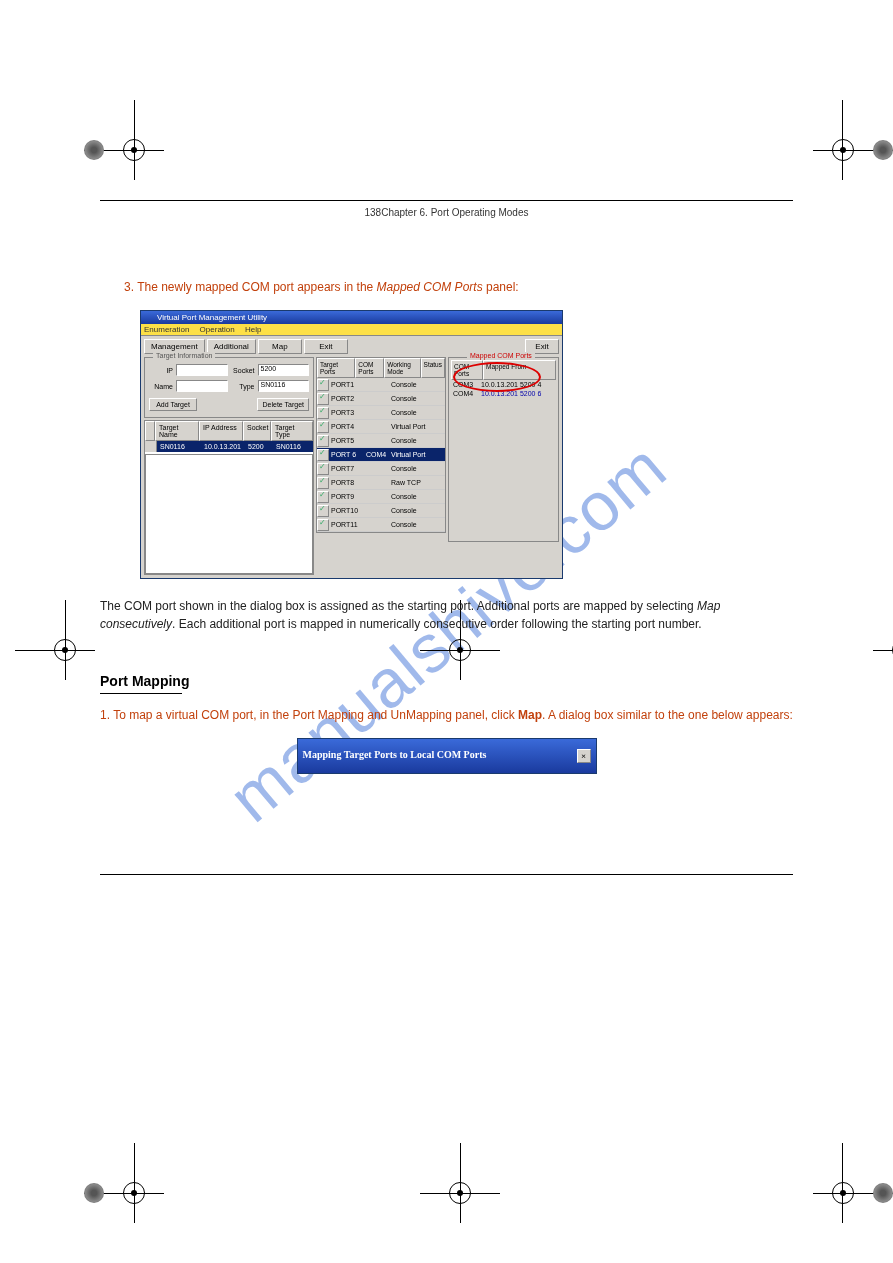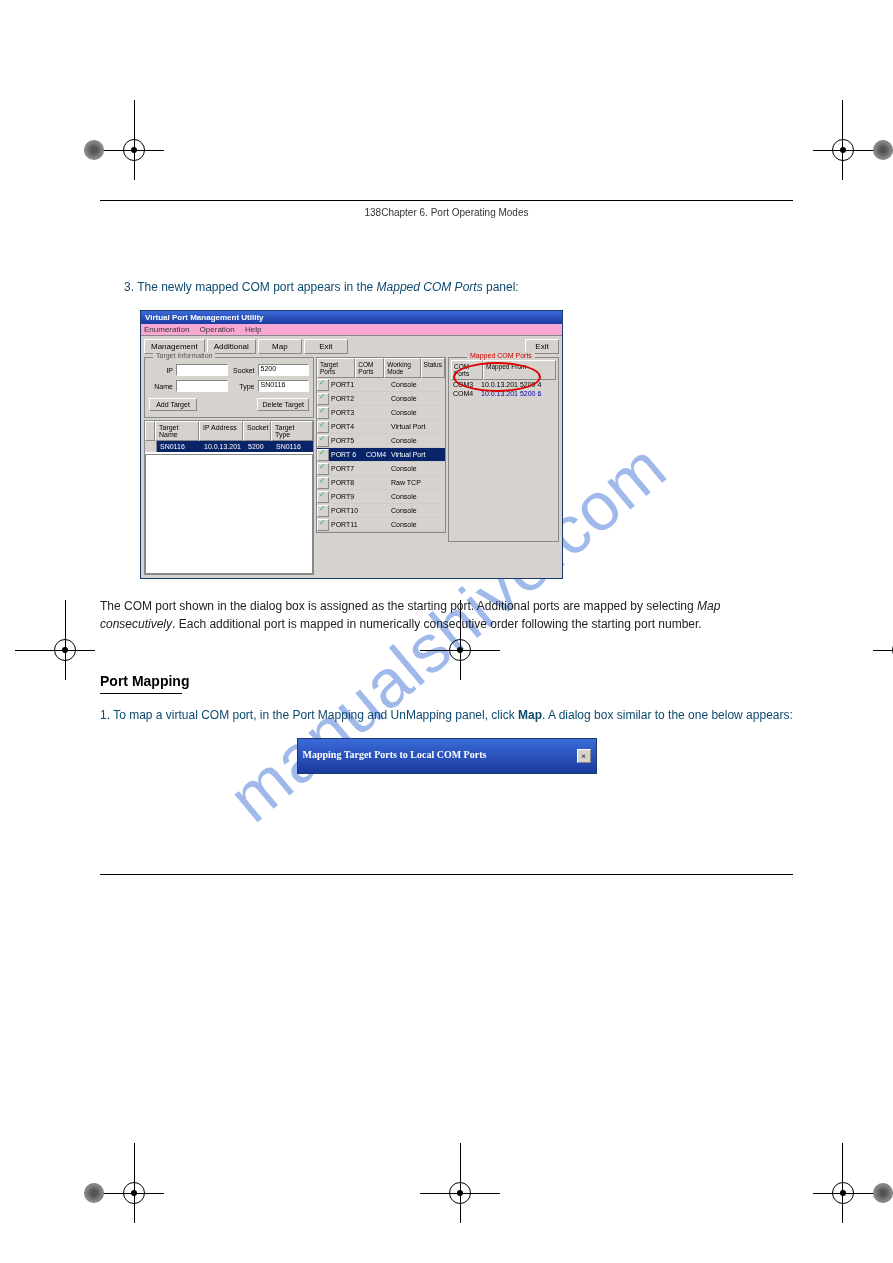--- a/index.html
+++ b/index.html
@@ -1,27 +1,27 @@
 <!DOCTYPE html>
 <html><head>
 <meta charset="utf-8">
 <style>
 *{box-sizing:border-box;margin:0;padding:0}
 body{width:893px;height:1263px;background:#fff;font-family:Arial,sans-serif;position:relative;overflow:hidden}
 .page{position:absolute;left:100px;top:200px;width:693px}
 .header-line{border-top:1px solid #000;margin-bottom:6px}
 .header{display:flex;justify-content:center;font-size:10px;color:#333;margin-bottom:60px}
-.body-text{font-size:12px;color:#0c4a6e;line-height:1.5;margin:10px 0 14px}
+.body-text{font-size:12px;color:#c2410c;line-height:1.5;margin:10px 0 14px}
 .body-text.indent{margin-left:24px}
 
 .wm{position:absolute;left:50%;top:50%;font-size:68px;color:#3b6fd6;opacity:.48;transform:translate(-50%,-50%) rotate(-40deg);font-family:Arial;pointer-events:none;letter-spacing:1px}
 
 .win{width:423px;margin-left:15px;border:1px solid #1a3a6e;font-family:Tahoma,Arial;font-size:8px;color:#000;background:#d6d3ce}
-.titlebar{background:linear-gradient(#3a6ad9,#1a3a9e);color:#fff;padding:2px 4px;font-size:8px;font-weight:bold}
-.menubar{background:#f9a8d4;padding:1px 3px;font-size:8px;color:#333;border-bottom:1px solid #888}
+.titlebar{background:linear-gradient(#3a6ad9,#1a3a9e);color:#fff;padding:2px 16px;font-size:8px;font-weight:normal}
+.menubar{background:#fde047;padding:1px 3px;font-size:8px;color:#333;border-bottom:1px solid #888}
 .menubar span{margin-right:8px}
 .toolbar{display:flex;align-items:center;padding:3px;gap:2px}
 .btn{background:#d6d3ce;border:1px solid;border-color:#fff #888 #888 #fff;padding:2px 6px;font-size:8px;min-width:44px;text-align:center}
 .panel-row{display:flex;gap:2px;padding:0 3px 3px}
 .left-panel{width:170px}
 .mid-panel{width:130px}
 .right-panel{flex:1}
 .groupbox{border:1px solid #888;padding:2px;margin-bottom:2px;position:relative;background:#d6d3ce}
 .groupbox-title{position:absolute;top:-6px;left:8px;background:#d6d3ce;padding:0 3px;font-size:7px;color:#555}
 .field-row{display:flex;align-items:center;margin:4px 2px;gap:3px}

